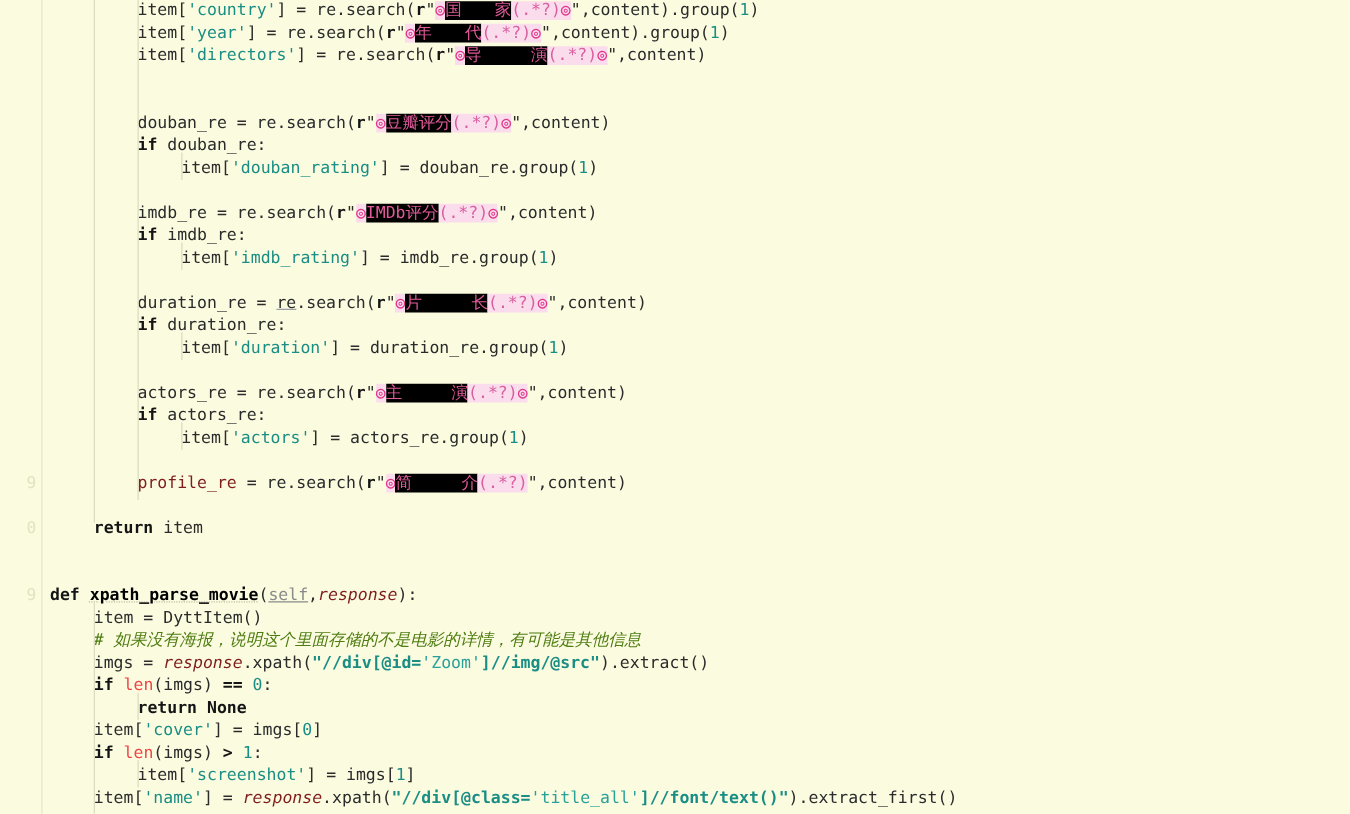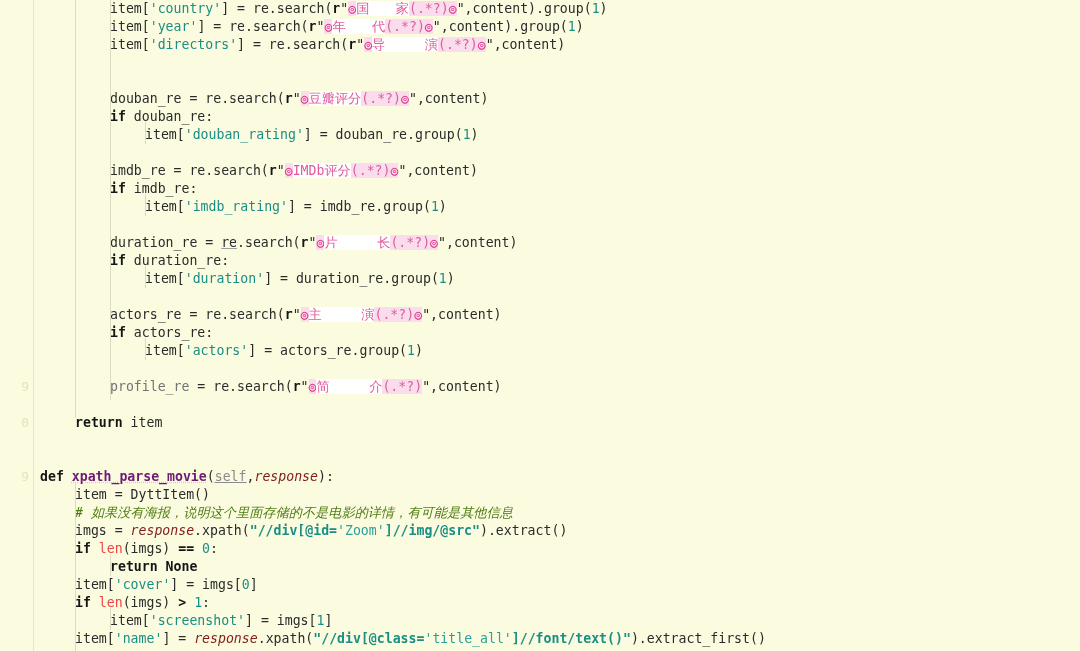--- a/index.html
+++ b/index.html
@@ -69,30 +69,30 @@
   .guide {
     position: absolute;
     width: 1px;
     background: #dcdcc0;
     z-index: 1;
   }
 
   
   .tx   { color: #2b2b2b; }                      
   .kw   { color: #151515; font-weight: bold; }    
-  .fn   { color: #701a75; font-weight: bold; margin-top: 12px; }    
+  .fn   { color: #000000; font-weight: bold; margin-top: 12px; }    
   .str  { color: #1a8e84; font-weight: normal; }                       
   .quo  { color: #1a8e84; }                       
   .num  { color: #1a8e84; }                       
   .bi   { color: #ef4444; }                       
   .self { color: #8a8a8a; text-decoration: underline; }                       
   .par  { color: #7f1d1d; font-style: italic; }   
   .com  { color: #4d7c0f; font-style: italic; }   
-  .dim  { color: #737373; }                       
-  .rx   { color: #e05a9a; background: #ffffff; }  
+  .dim  { color: #7f1d1d; }                       
+  .rx   { color: #e05a9a; background: #000000; }  
   .rxo  { color: #e0348a; background: #fbdcec; font-weight: bold; } 
   .rxp  { color: #d85fa0; background: #fbdcec; }  
   .rpfx { color: #151515; font-weight: bold; }    
   .q    { color: #2b2b2b; }                       
   .uline{ text-decoration: underline; text-decoration-color:#9aa0a6; }
   .werr { text-decoration: underline; text-decoration-style: dotted;
           text-decoration-color:#cfcfb5; }
   .xp   { color: #1a8e84; font-weight: bold; }    
   .xpq  { color: #2aa198; }                       
 </style>

